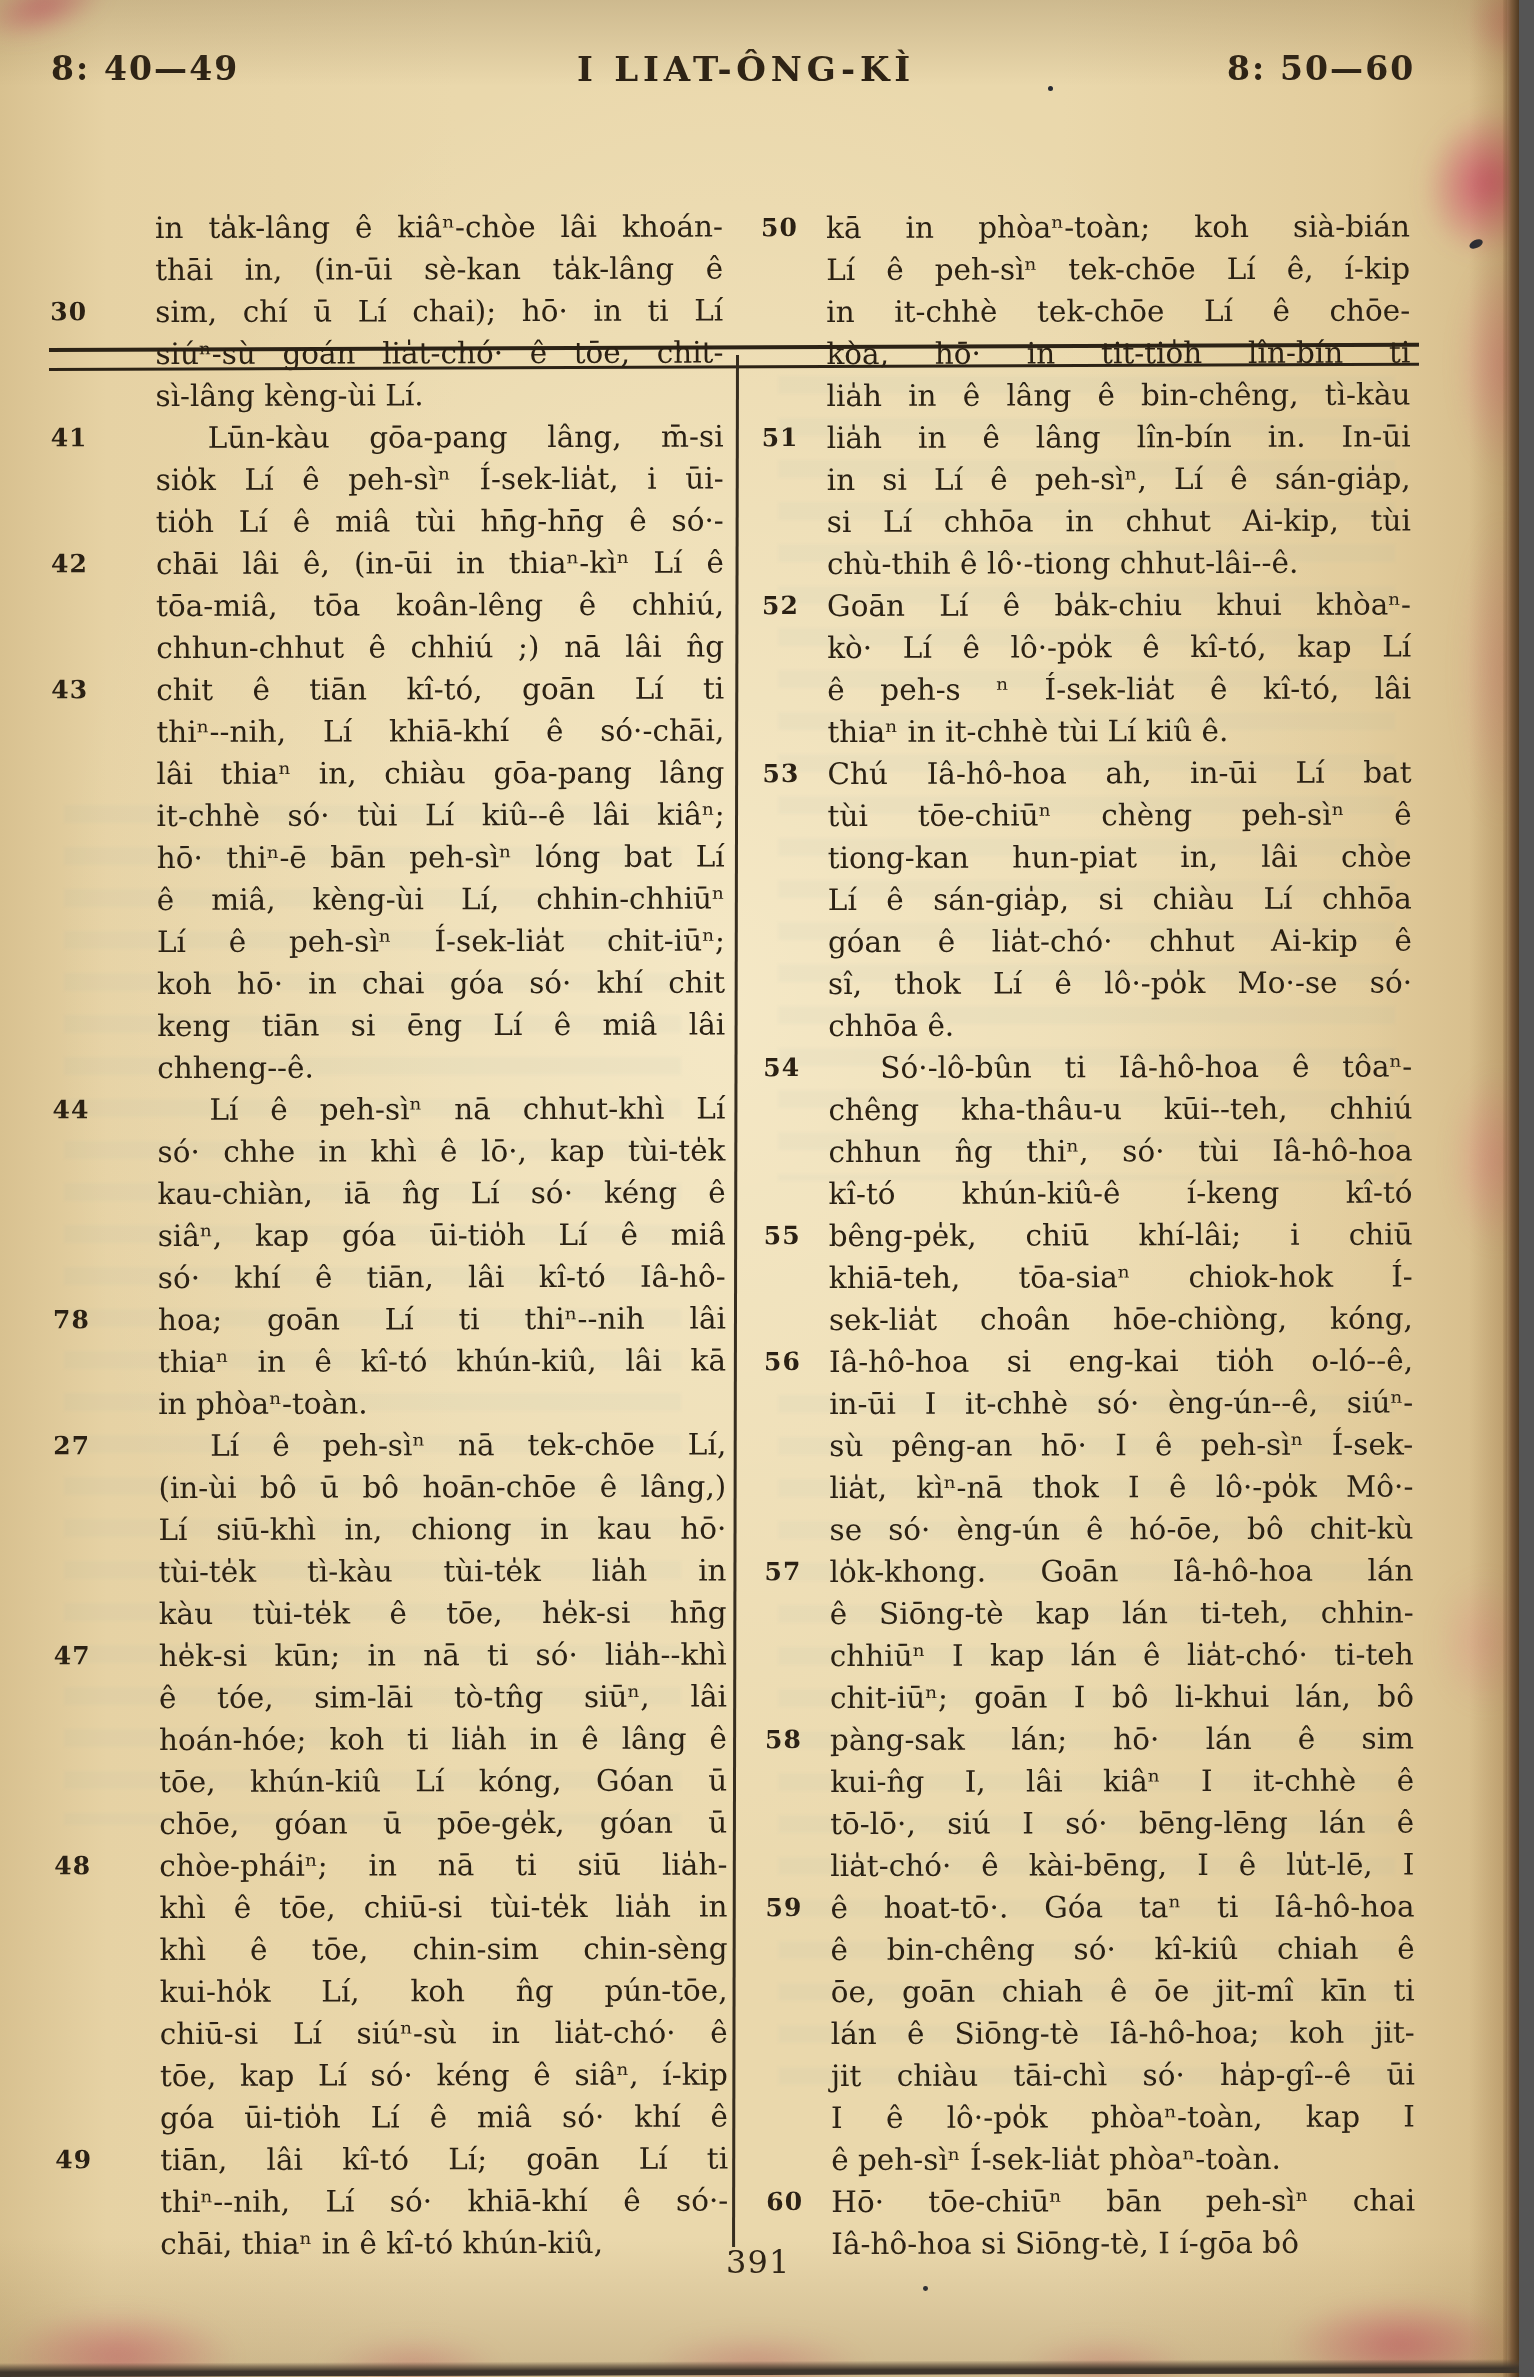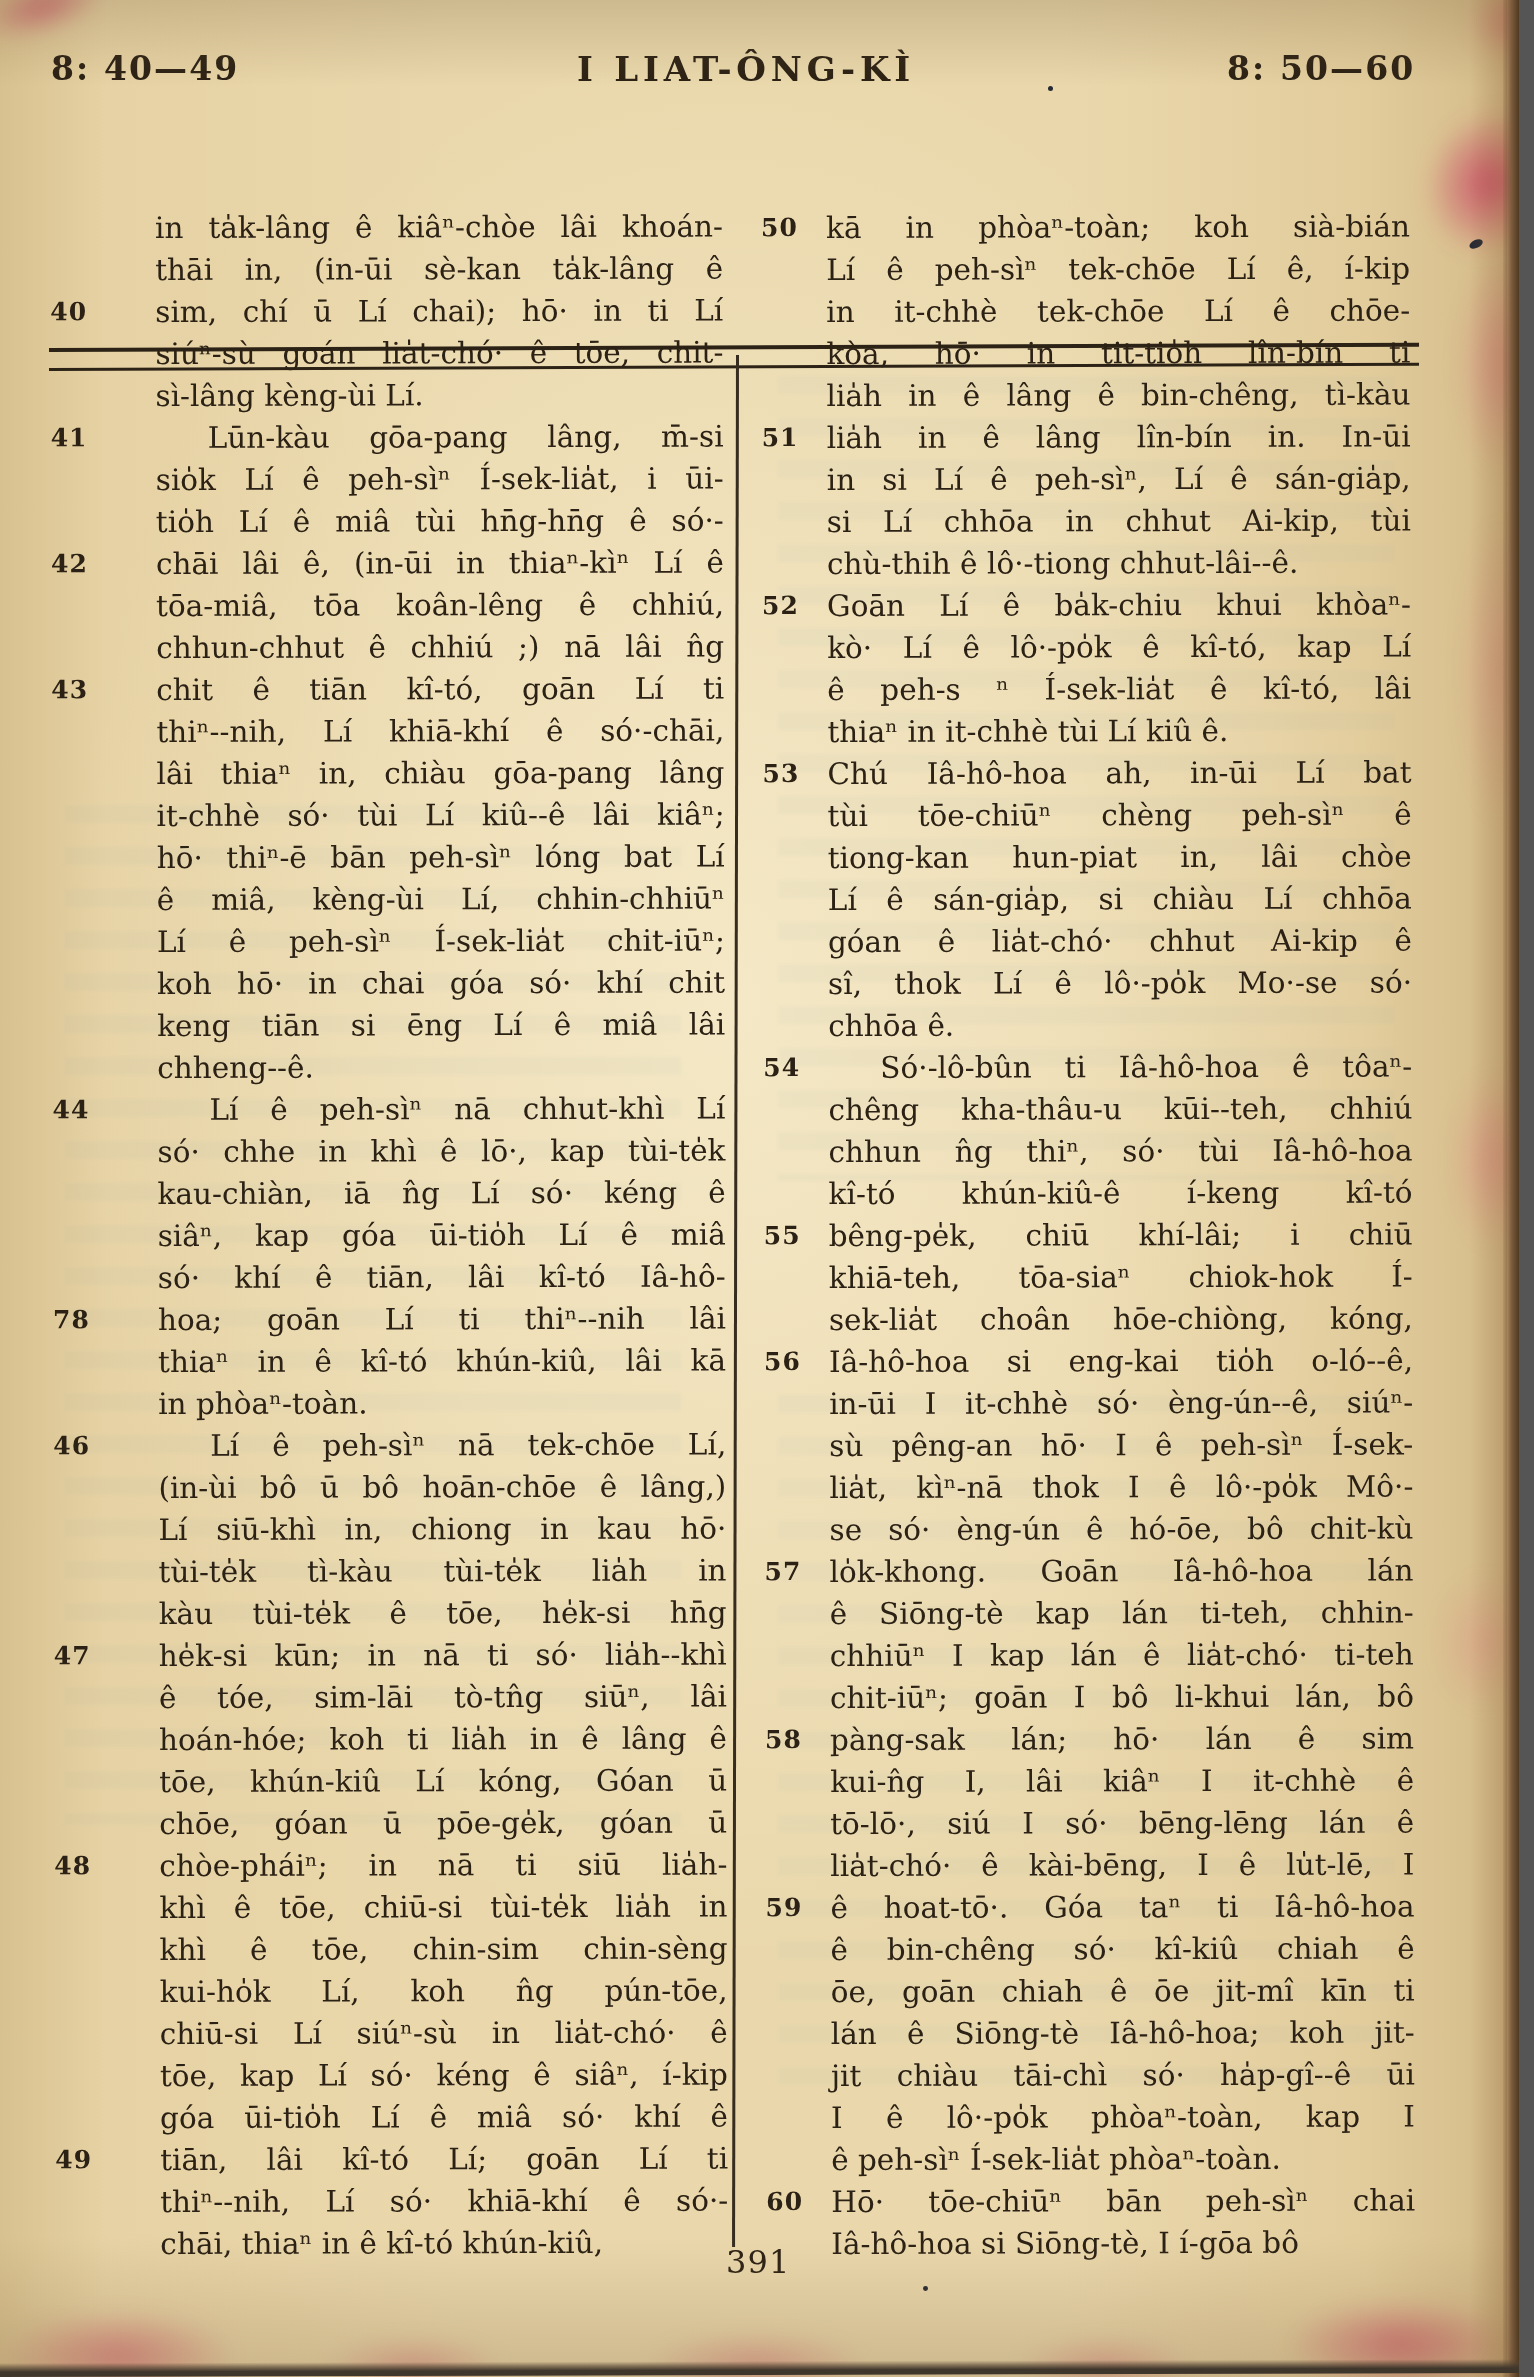--- a/index.html
+++ b/index.html
@@ -70,21 +70,21 @@
   <div class="hdr hdr-right">8: 50—60</div>
 
   <div class="rule rule1"></div>
   <div class="rule rule2"></div>
 
   <div class="divider"></div>
 
   <div class="col col-left" id="col-left">
       <div class="line"><span>in ta̍k-lâng ê kiâⁿ-chòe lâi khoán-</span></div>
       <div class="line"><span>thāi in, (in-ūi sè-kan ta̍k-lâng ê</span></div>
-      <div class="line"><span class="vnum">40</span><span>sim, chí ū Lí chai); hō· in ti Lí</span></div>
+      <div class="line"><span class="vnum">30</span><span>sim, chí ū Lí chai); hō· in ti Lí</span></div>
       <div class="line"><span>siúⁿ-sù goán lia̍t-chó· ê tōe, chit-</span></div>
       <div class="line end"><span>sì-lâng kèng-ùi Lí.</span></div>
       <div class="line indent"><span class="vnum">41</span><span>Lūn-kàu gōa-pang lâng, m̄-si</span></div>
       <div class="line"><span>sio̍k Lí ê peh-sìⁿ Í-sek-lia̍t, i ūi-</span></div>
       <div class="line"><span>tio̍h Lí ê miâ tùi hn̄g-hn̄g ê só·-</span></div>
       <div class="line"><span class="vnum">42</span><span>chāi lâi ê, (in-ūi in thiaⁿ-kìⁿ Lí ê</span></div>
       <div class="line"><span>tōa-miâ, tōa koân-lêng ê chhiú,</span></div>
       <div class="line"><span>chhun-chhut ê chhiú ;) nā lâi n̂g</span></div>
       <div class="line"><span class="vnum">43</span><span>chit ê tiān kî-tó, goān Lí ti</span></div>
       <div class="line"><span>thiⁿ--nih, Lí khiā-khí ê só·-chāi,</span></div>
@@ -97,21 +97,21 @@
       <div class="line"><span>keng tiān si ēng Lí ê miâ lâi</span></div>
       <div class="line end"><span>chheng--ê.</span></div>
       <div class="line indent"><span class="vnum">44</span><span>Lí ê peh-sìⁿ nā chhut-khì Lí</span></div>
       <div class="line"><span>só· chhe in khì ê lō·, kap tùi-te̍k</span></div>
       <div class="line"><span>kau-chiàn, iā n̂g Lí só· kéng ê</span></div>
       <div class="line"><span>siâⁿ, kap góa ūi-tio̍h Lí ê miâ</span></div>
       <div class="line"><span>só· khí ê tiān, lâi kî-tó Iâ-hô-</span></div>
       <div class="line"><span class="vnum">78</span><span>hoa; goān Lí ti thiⁿ--nih lâi</span></div>
       <div class="line"><span>thiaⁿ in ê kî-tó khún-kiû, lâi kā</span></div>
       <div class="line end"><span>in phòaⁿ-toàn.</span></div>
-      <div class="line indent"><span class="vnum">46</span><span>Lí ê peh-sìⁿ nā tek-chōe Lí,</span></div>
+      <div class="line indent"><span class="vnum">27</span><span>Lí ê peh-sìⁿ nā tek-chōe Lí,</span></div>
       <div class="line"><span>(in-ùi bô ū bô hoān-chōe ê lâng,)</span></div>
       <div class="line"><span>Lí siū-khì in, chiong in kau hō·</span></div>
       <div class="line"><span>tùi-te̍k tì-kàu tùi-te̍k lia̍h in</span></div>
       <div class="line"><span>kàu tùi-te̍k ê tōe, he̍k-si hn̄g</span></div>
       <div class="line"><span class="vnum">47</span><span>he̍k-si kūn; in nā ti só· lia̍h--khì</span></div>
       <div class="line"><span>ê tóe, sim-lāi tò-tn̂g siūⁿ, lâi</span></div>
       <div class="line"><span>hoán-hóe; koh ti lia̍h in ê lâng ê</span></div>
       <div class="line"><span>tōe, khún-kiû Lí kóng, Góan ū</span></div>
       <div class="line"><span>chōe, góan ū pōe-ge̍k, góan ū</span></div>
       <div class="line"><span class="vnum">48</span><span>chòe-pháiⁿ; in nā ti siū lia̍h-</span></div>

